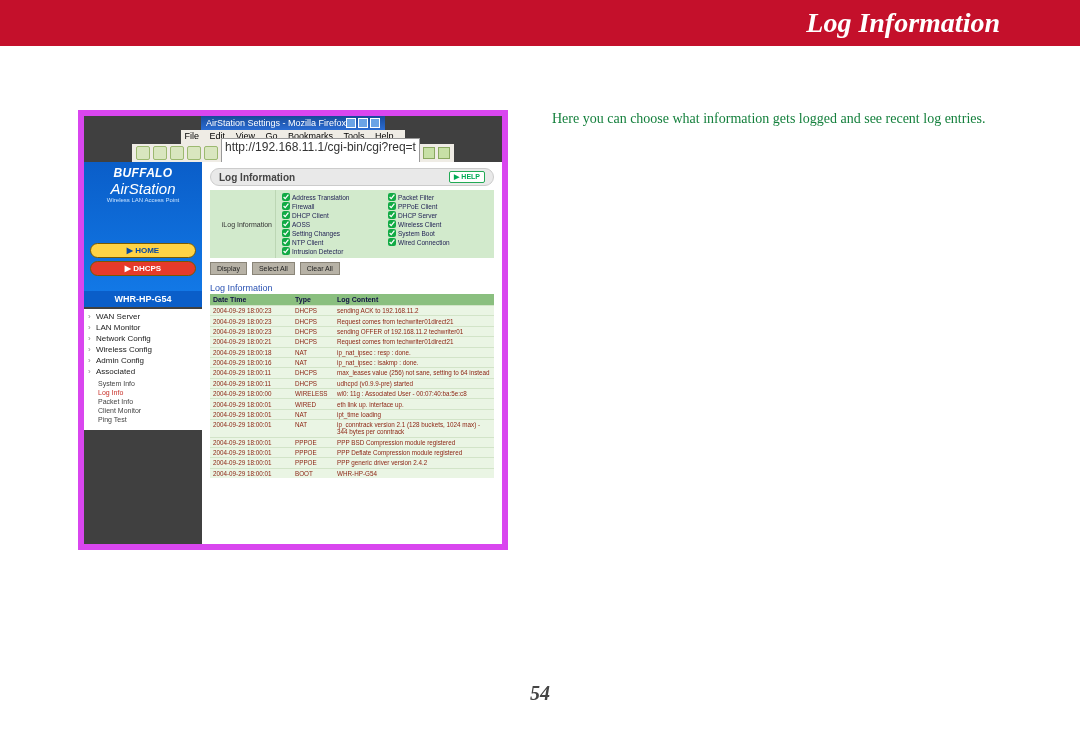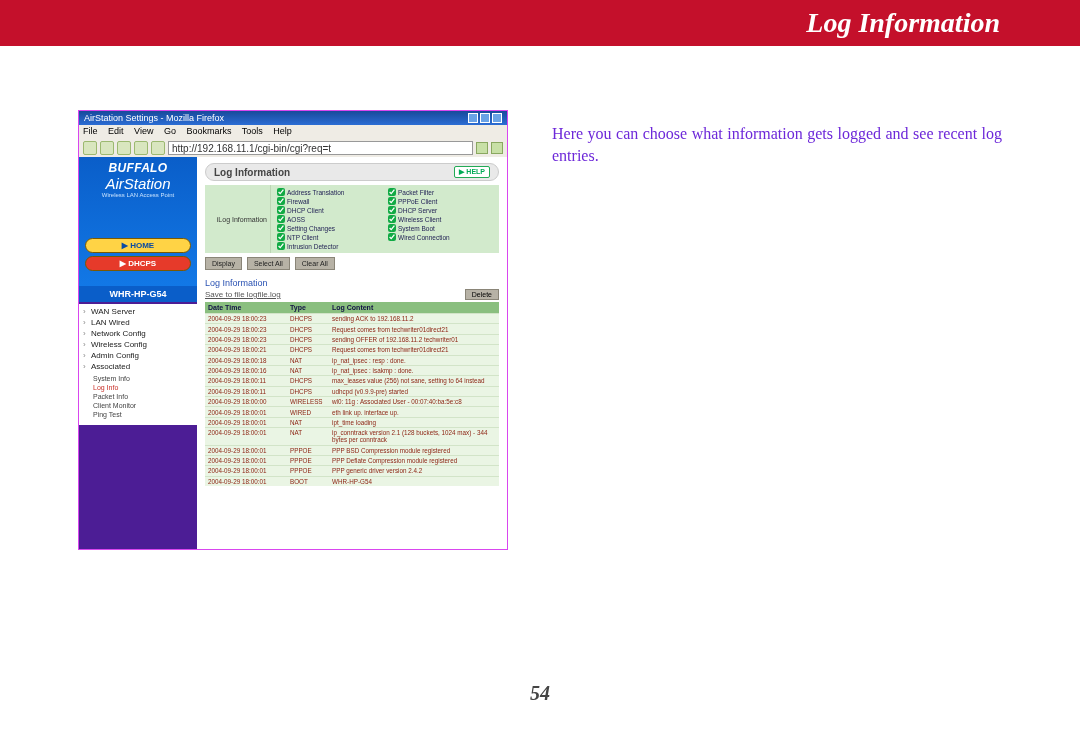--- a/index.html
+++ b/index.html
@@ -1,32 +1,32 @@
 <!DOCTYPE html>
 <html><head>
 <meta charset="utf-8">
 <style>
   * { box-sizing: border-box; margin: 0; padding: 0; }
   body { width: 1080px; height: 747px; background: #fff; font-family: Georgia, serif; position: relative; }
   .header-bar { width: 100%; height: 46px; background: #c4102b; display: flex; align-items: center; justify-content: flex-end; padding-right: 80px; }
   .header-title { color: #fff; font-style: italic; font-weight: bold; font-size: 28px; }
   .content { display: flex; padding: 64px 78px 0 78px; gap: 44px; }
-  .screenshot { width: 430px; height: 440px; border: 1px solid #d946ef; background: #4c1d95; font-family: Arial, sans-serif; font-size: 8px; display: flex; flex-direction: column; }
-  .desc { flex: 1; font-size: 16px; color: #6d28d9; line-height: 1.35; text-align: justify; margin-top: 13px; }
+  .screenshot { width: 430px; height: 440px; border: 6px solid #d946ef; background: #404040; font-family: Arial, sans-serif; font-size: 8px; display: flex; flex-direction: column; align-items: center; }
+  .desc { flex: 1; font-size: 14px; color: #15803d; line-height: 1.35; text-align: justify; }
   .page-num { position: absolute; bottom: 42px; left: 0; right: 0; text-align: center; font-style: italic; font-weight: bold; font-size: 20px; color: #444; }
 
   
   .titlebar { background: linear-gradient(#184a9a,#2b6dd4); color:#fff; padding:2px 5px; display:flex; align-items:center; font-size:9px; height:14px; }
   .titlebar-icons { margin-left:auto; display:flex; gap:2px; }
   .titlebar-icons span { width:10px; height:10px; background:#6aa3e6; border:1px solid #fff; }
   .menubar { background:#efece5; padding:1px 4px; font-size:9px; color:#000; height:14px; }
   .menubar span { margin-right:8px; }
   .toolbar { background:#efece5; padding:2px 4px; display:flex; align-items:center; gap:3px; height:18px; }
   .tb-btn { width:14px; height:14px; border-radius:2px; background:#d9e6bf; border:1px solid #9cb970; }
-  .urlbar { flex:1; background:#fff; border:1px solid #999; height:14px; font-size:10px; padding:1px 3px; color:#333; }
+  .urlbar { flex:1; background:#fff; border:1px solid #999; height:30px; font-size:12px; padding:1px 3px; color:#333; }
   .tb-ic { width:12px; height:12px; background:#c8e0a6; border:1px solid #8aa860; }
 
   .app-body { flex:1; display:flex; overflow:hidden; }
   .sidebar { width:118px; display:flex; flex-direction:column; }
   .brand { background: linear-gradient(#0a5ec9,#1278e6); color:#fff; text-align:center; padding:4px 0 12px; }
   .brand-buffalo { font-weight:bold; font-style:italic; font-size:12px; letter-spacing:0.3px; }
   .brand-air { font-weight:normal; font-style:italic; font-size:15px; }
   .brand-sub { font-size:6px; color:#c7e2ff; }
   .nav-pill { margin:3px 6px; border-radius:8px; font-size:8px; font-weight:bold; padding:2px 0; text-align:center; border:1px solid #7a5900; }
   .pill-home { background:#ffd345; color:#0a4aa3;margin-top:40px; }
@@ -109,21 +109,21 @@
           <div class="nav-pill pill-logout">▶ <span>DHCPS</span></div>
         </div>
         <div class="model">WHR-HP-G54</div>
         <div class="menu">
           <div class="menu-item">
               <span class="chev">›</span>
               <span>WAN Server</span>
             </div>
             <div class="menu-item">
               <span class="chev">›</span>
-              <span>LAN Wired</span>
+              <span>LAN Monitor</span>
             </div>
             <div class="menu-item">
               <span class="chev">›</span>
               <span>Network Config</span>
             </div>
             <div class="menu-item">
               <span class="chev">›</span>
               <span>Wireless Config</span>
             </div>
             <div class="menu-item">
@@ -208,24 +208,20 @@
                 <span></span>
               </label>
           </div>
         </div>
         <div class="btn-row">
           <button class="btn">Display</button>
           <button class="btn">Select All</button>
           <button class="btn">Clear All</button>
         </div>
         <div class="sec-title">Log Information</div>
-        <div class="save-row">
-          <a class="save-link">Save to file logfile.log</a>
-          <button class="del-btn">Delete</button>
-        </div>
         <div class="logtable">
           <div class="lt-head">
             <div class="col-dt">Date Time</div>
             <div class="col-ty">Type</div>
             <div class="col-lc">Log Content</div>
           </div>
           <div class="lt-body">
             <div class="lt-row">
               <div class="col-dt">2004-09-29 18:00:23</div>
               <div class="col-ty">DHCPS</div>

